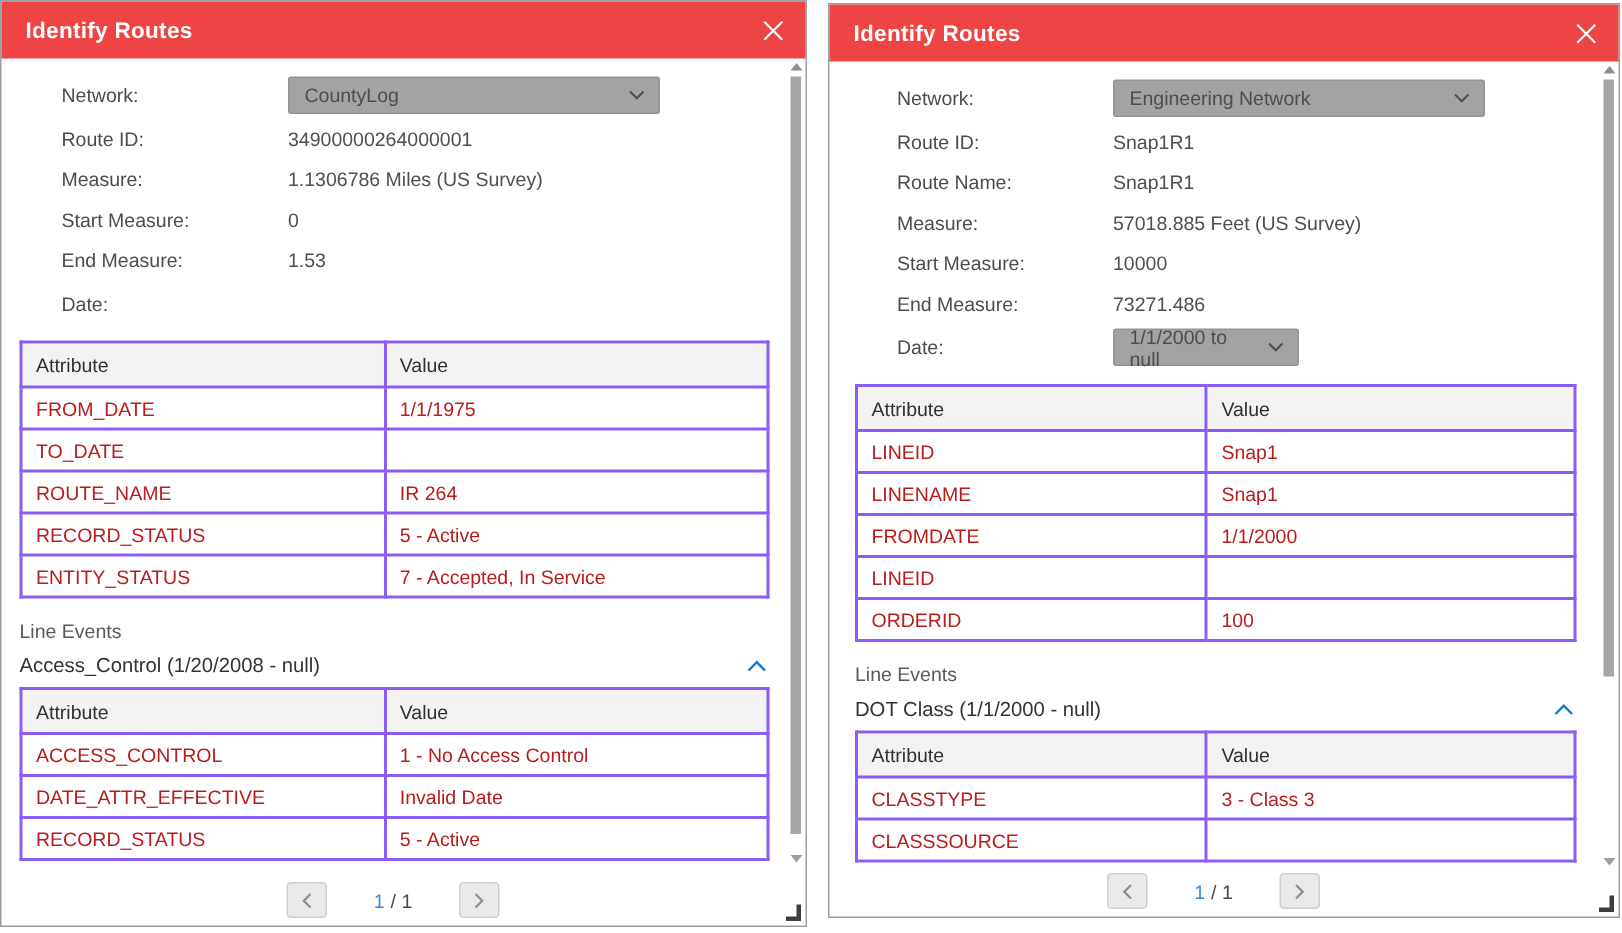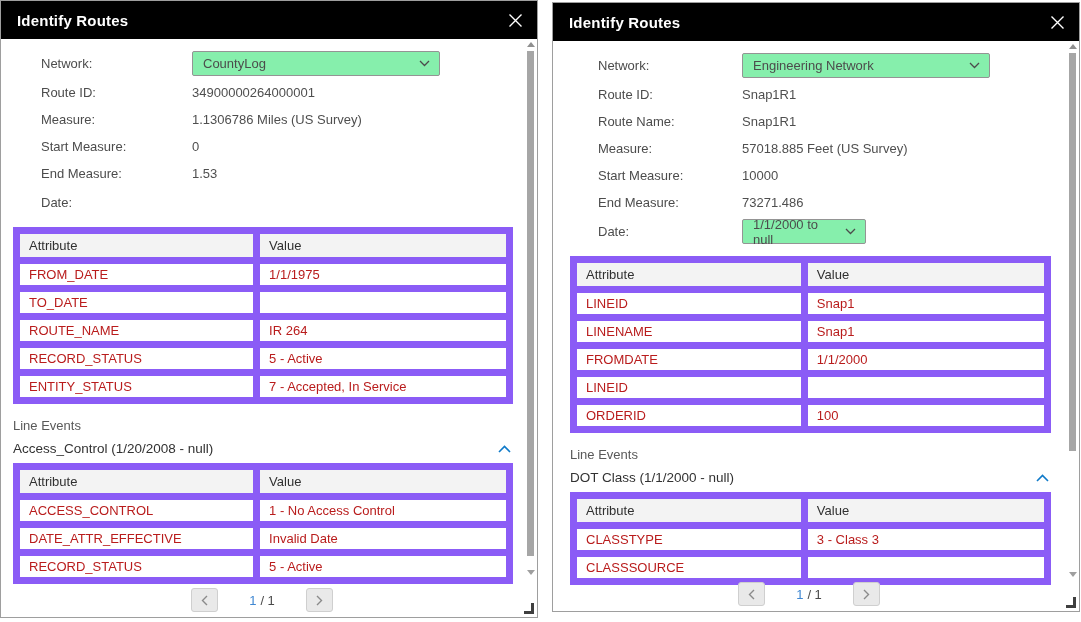--- a/index.html
+++ b/index.html
@@ -2,45 +2,45 @@
 <html><head>
 <meta charset="utf-8">
 <style>
   * { margin:0; padding:0; box-sizing:border-box; }
   html,body { width:1081px; height:622px; background:#ffffff; overflow:hidden;
               font-family:"Liberation Sans", sans-serif; }
   .panel { position:absolute; background:#fff; border:1px solid #9e9e9e; }
   #panel-left  { left:0;   top:0; width:538px; height:618px; }
   #panel-right { left:552px; top:2px; width:528px; height:610px; }
 
-  .header { height:38px; background:#000000; display:flex; align-items:center;
+  .header { height:38px; background:#ef4444; display:flex; align-items:center;
             justify-content:space-between; padding:0 13px 0 16px; }
   .title  { color:#fff; font-weight:bold; font-size:15px; letter-spacing:.2px; }
   .close-btn { width:18px; height:18px; display:flex; align-items:center; justify-content:center; cursor:pointer; }
 
   .body { position:absolute; top:38px; left:0; right:14px; bottom:0; overflow:hidden; }
   #panel-left  .body { padding:9px 10px 0 12px; }
   #panel-right .body { padding:9px 14px 0 17px; }
 
   .field { display:flex; align-items:center; height:27px; }
   .field.has-select { height:31px; }
   .flabel { flex:none; color:#4c4c4c; font-size:13px;margin-left:28px; }
   #panel-left  .flabel { width:151px; }
   #panel-right .flabel { width:144px; }
   .fvalue { color:#4f4f4f; font-size:13px; }
 
-  .select { height:25px; border:1px solid #949494; border-radius:2px; background:#86efac;
+  .select { height:25px; border:1px solid #949494; border-radius:2px; background:#a3a3a3;
             display:flex; align-items:center; justify-content:space-between;
             padding:0 9px 0 10px; color:#4c4c4c; font-size:13px; cursor:pointer; }
   .select-wide  { width:248px; }
   .select-narrow{ width:124px; }
   .select svg { flex:none; margin-left:6px; }
 
   table.attr-table { width:100%; border-collapse:collapse; table-layout:fixed; }
-  .attr-table th, .attr-table td { border:7px solid #8b5cf6; text-align:left;
+  .attr-table th, .attr-table td { border:2px solid #8b5cf6; text-align:left;
       font-weight:normal; font-size:13px; padding:0 9px; overflow:hidden; white-space:nowrap; }
   .attr-table th { background:#f3f3f3; color:#303030; height:30px; }
   .attr-table td { color:#b91c1c; height:28px; }
   .attr-table col.c1 { width:48.7%; }
   .mt-table { margin-top:9px; }
 
   .le-label { margin-top:14px; color:#595959; font-size:13px; }
   .group-row { display:flex; justify-content:space-between;
                margin-top:8px; margin-bottom:7px; }
   .group-title { color:#323232; font-size:13.5px; }

